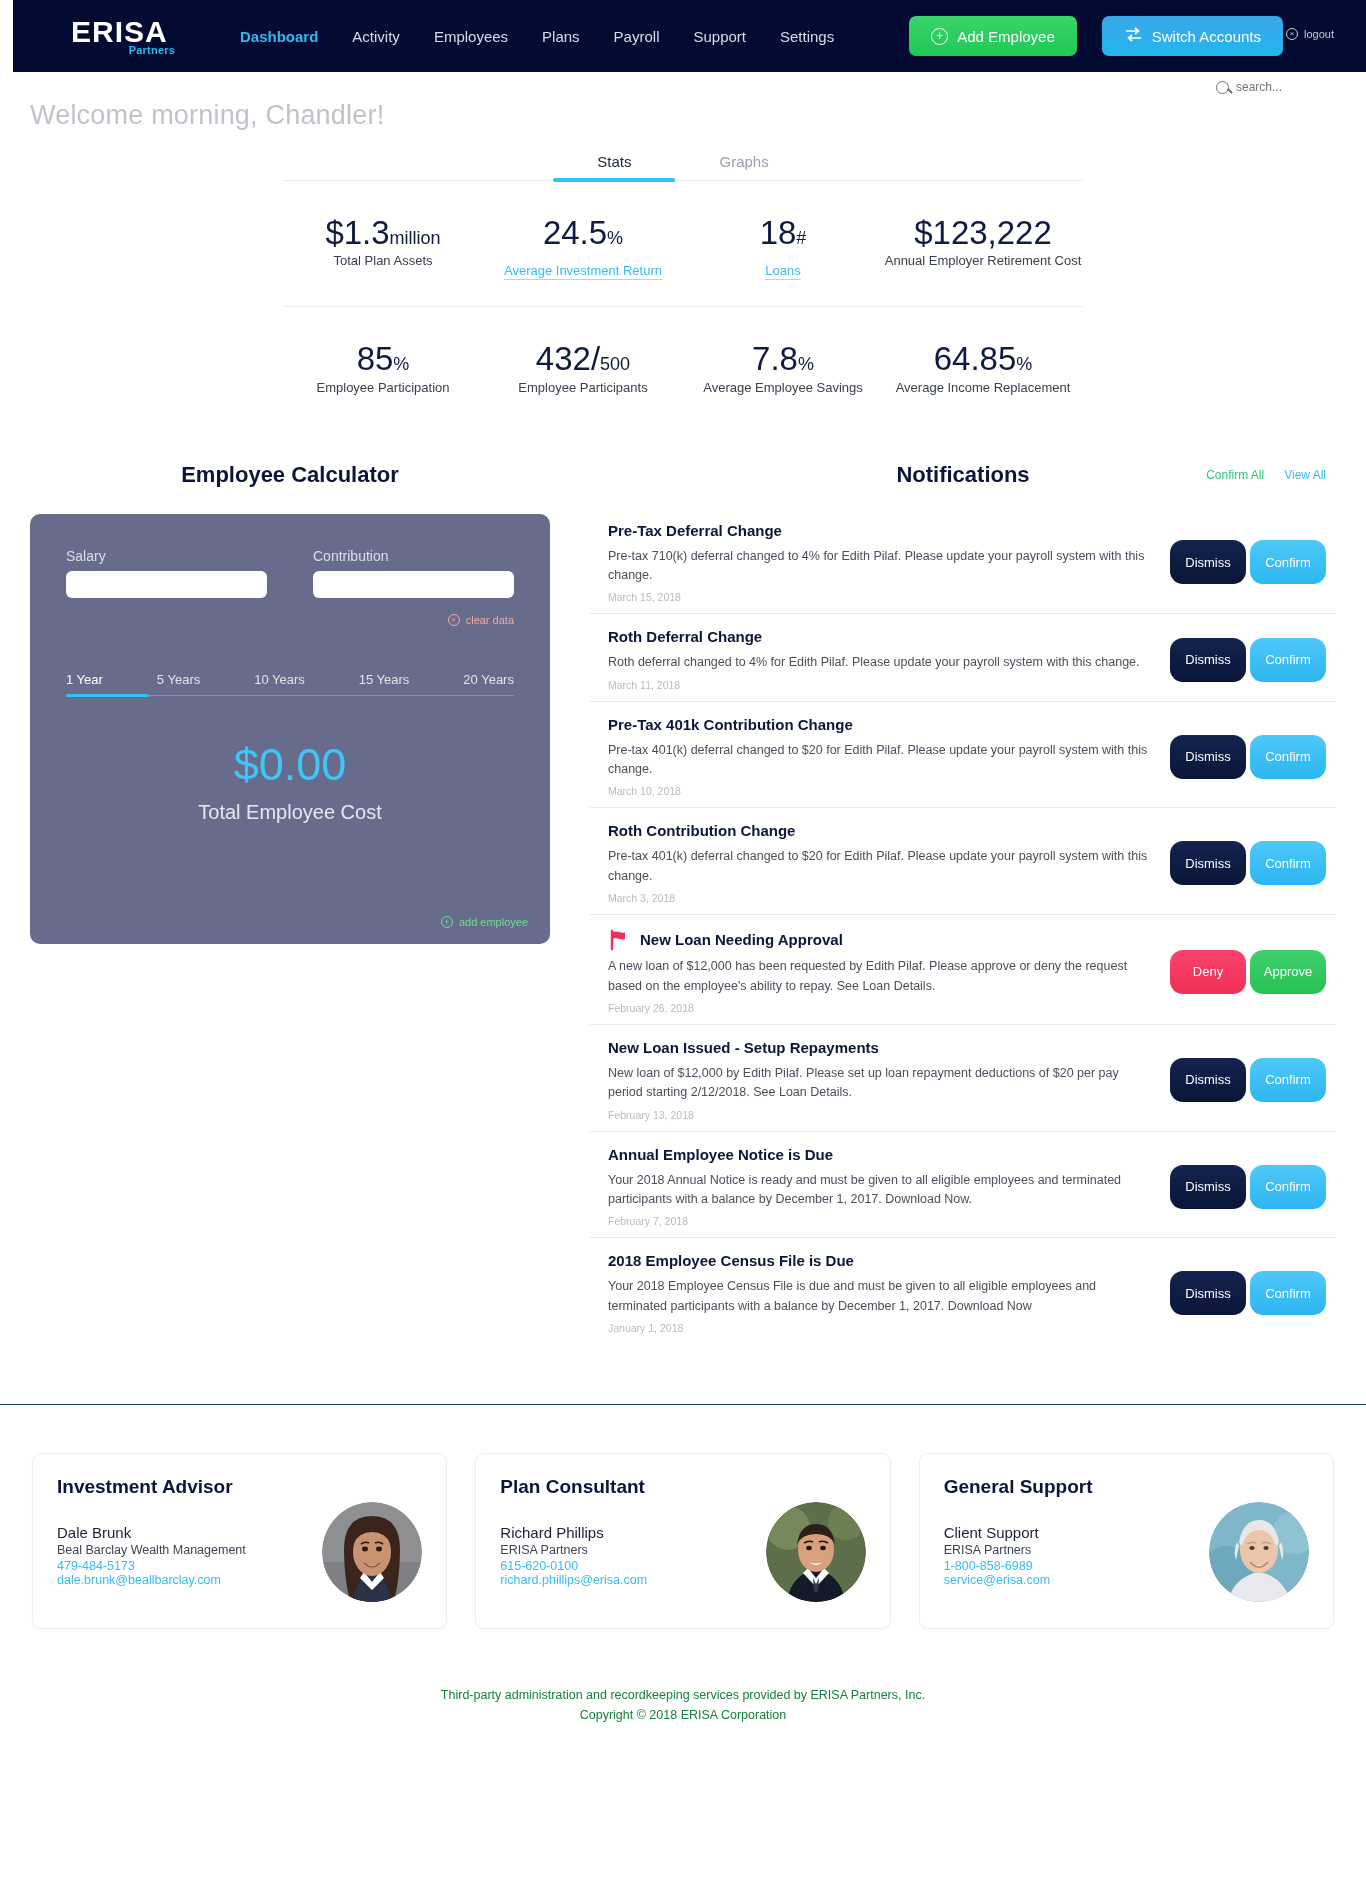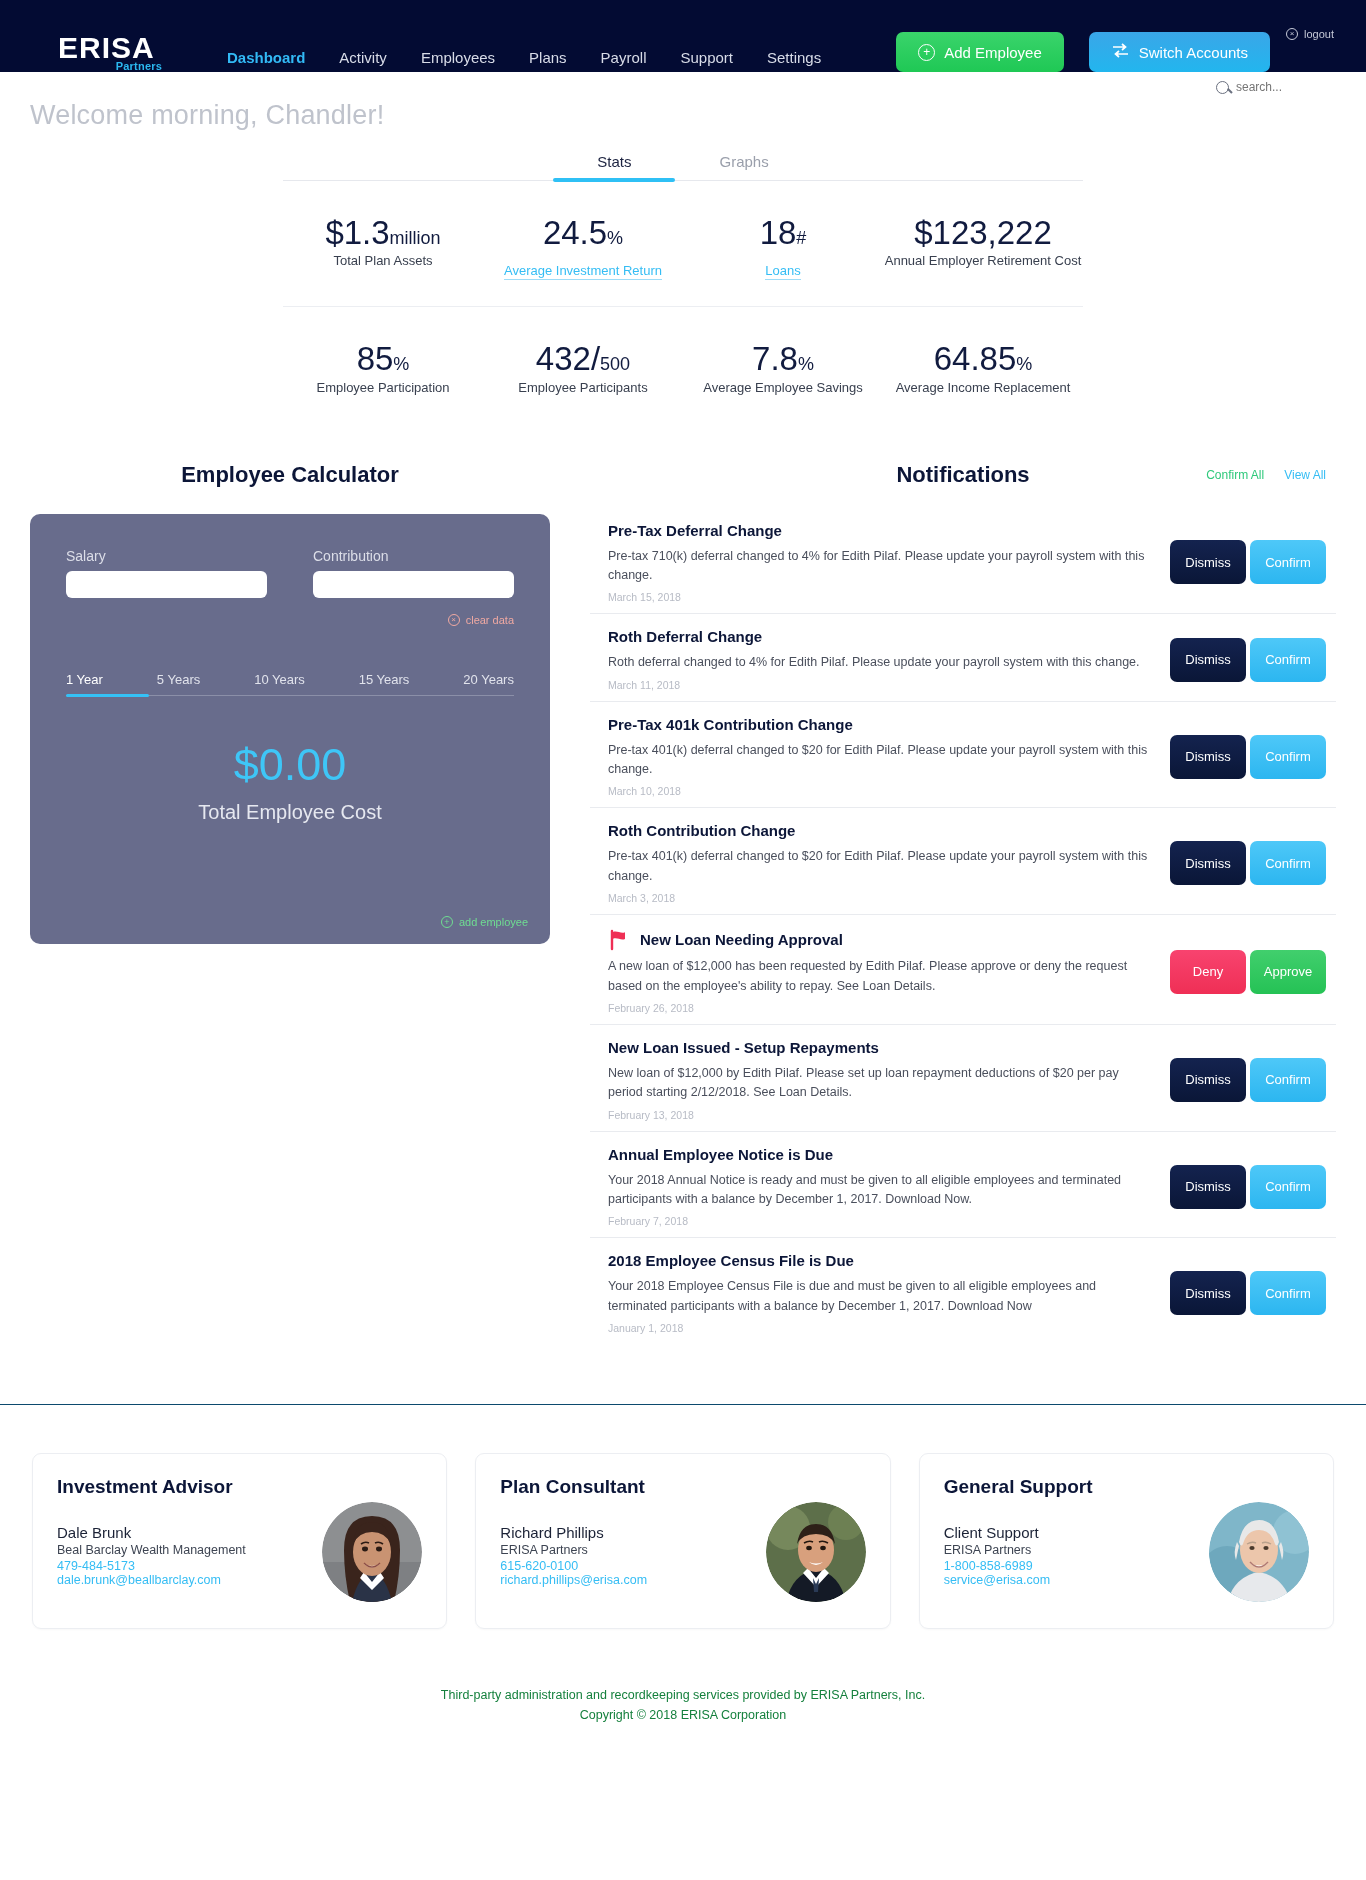--- a/index.html
+++ b/index.html
@@ -9,23 +9,24 @@
     font-family: "Liberation Sans", sans-serif;
     color: #111936;
   }
   body { width: 1366px; min-height: 1880px; position: relative; overflow-x: hidden; }
 
   
   .navbar {
     height: 72px;
     background: #030b33;
     display: flex;
-    align-items: flex-end;
+    align-items: center;
     padding: 0 0 0 58px;
     position: relative;
+    margin-left: 13px;
   }
   .brand { width: 104px; line-height: 1; margin-right: 48px; }
   .brand-main {
     font-size: 30px; font-weight: 700; color: #ffffff;
     letter-spacing: 1px; display: block;
   }
   .brand-sub {
     font-size: 11px; font-weight: 700; color: #2bb8f0;
     text-align: right; display: block; margin-top: -2px; letter-spacing: .2px;
   }
@@ -181,21 +182,21 @@
   .notif-body { flex: 1; }
   .notif-title {
     font-size: 15px; font-weight: 700; color: #0c1638; margin-bottom: 8px;
     display: flex; align-items: center; gap: 12px; text-align: center;
   }
   .flag-icon { display: inline-block; width: 20px; height: 20px; }
   .notif-text { font-size: 12.5px; color: #4a4f5c; line-height: 1.55; }
   .notif-date { font-size: 10.5px; color: #b7bbc5; margin-top: 6px; }
   .notif-btns { display: flex; gap: 4px; align-self: center; flex-shrink: 0; }
   .nbtn {
-    width: 76px; height: 44px; border: none; border-radius: 7px; cursor: pointer;
+    width: 76px; height: 44px; border: none; border-radius: 13px; cursor: pointer;
     color: #fff; font-size: 13px; font-family: "Liberation Sans", sans-serif;
   }
   .nbtn.dark { background: linear-gradient(180deg,#14234f 0%,#0a1637 100%); }
   .nbtn.cyan { background: linear-gradient(180deg,#4ec8f8 0%,#2cb6f0 100%); }
   .nbtn.deny { background: linear-gradient(180deg,#f8436f 0%,#ef2f55 100%); }
   .nbtn.approve { background: linear-gradient(180deg,#41cf6d 0%,#25c255 100%); }
 
   
   .contacts {
     display: flex; gap: 28px; padding: 48px 32px 0 32px;

